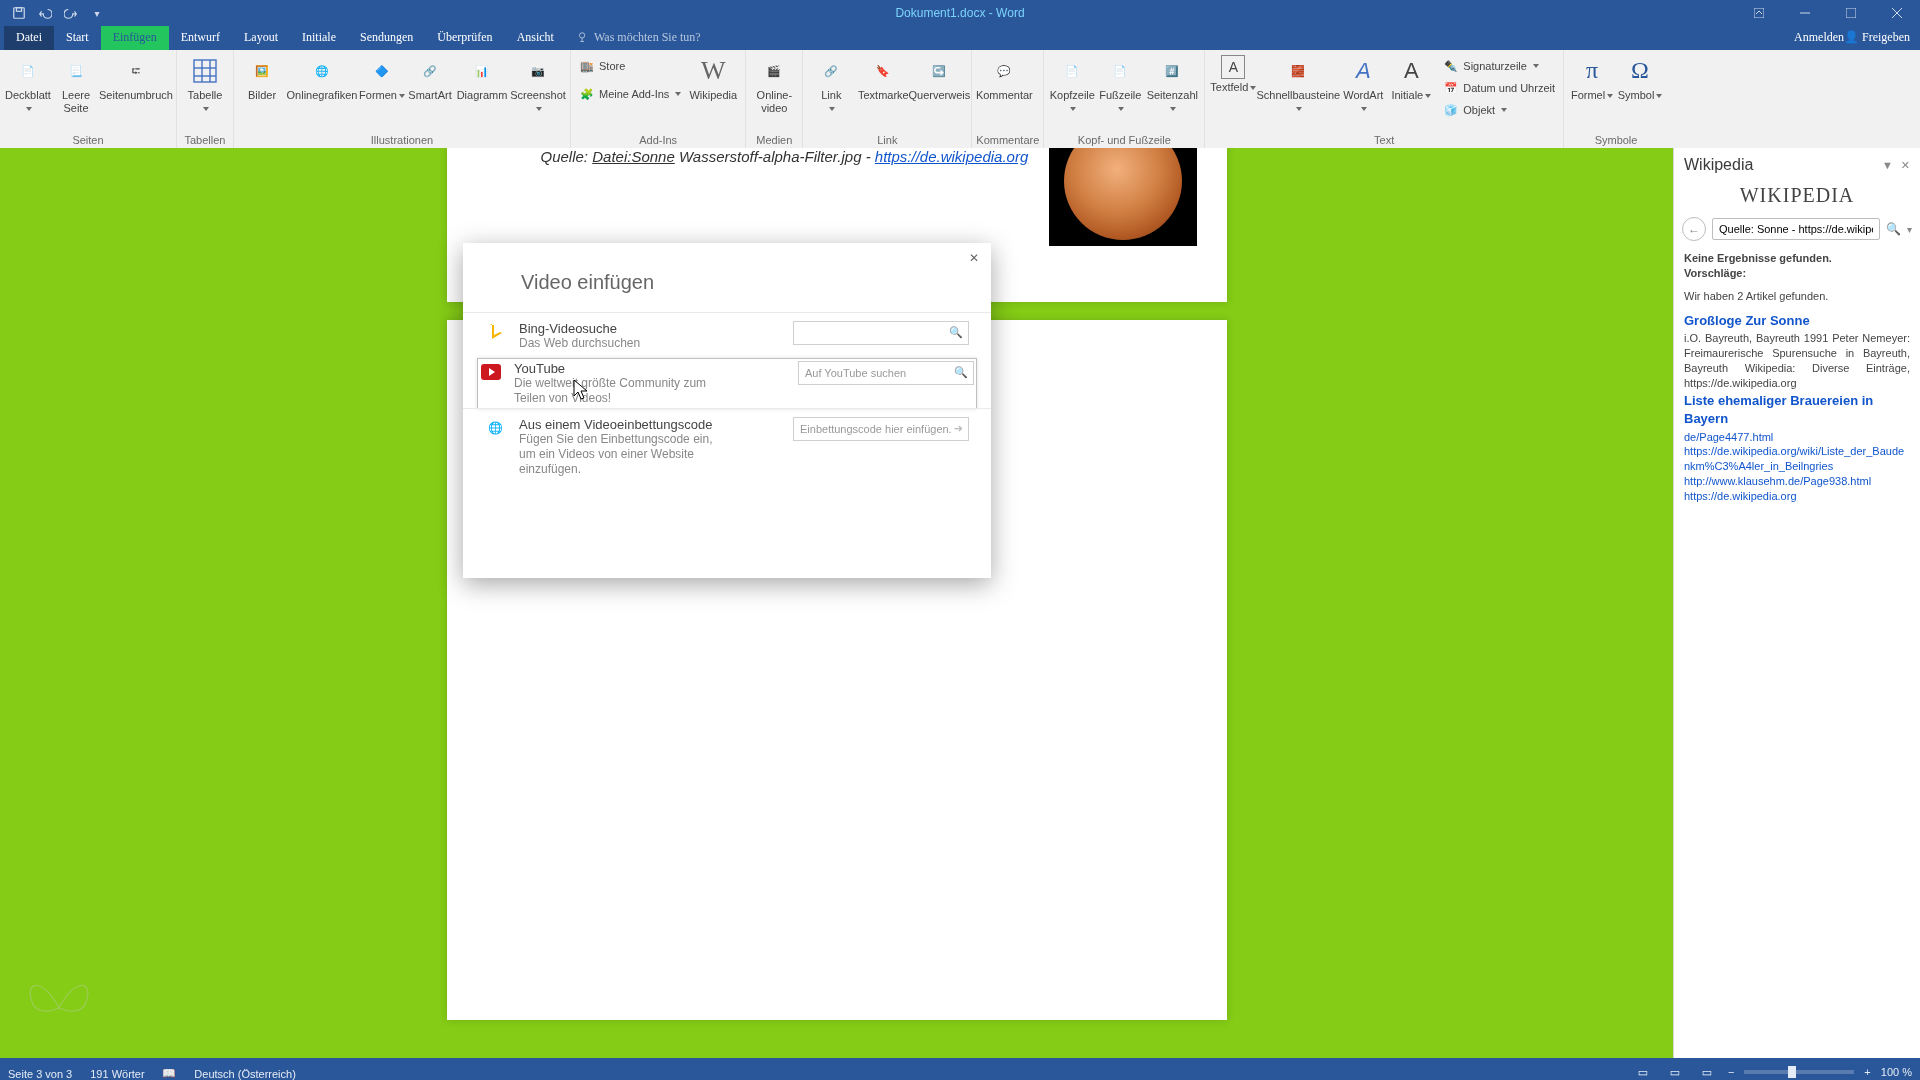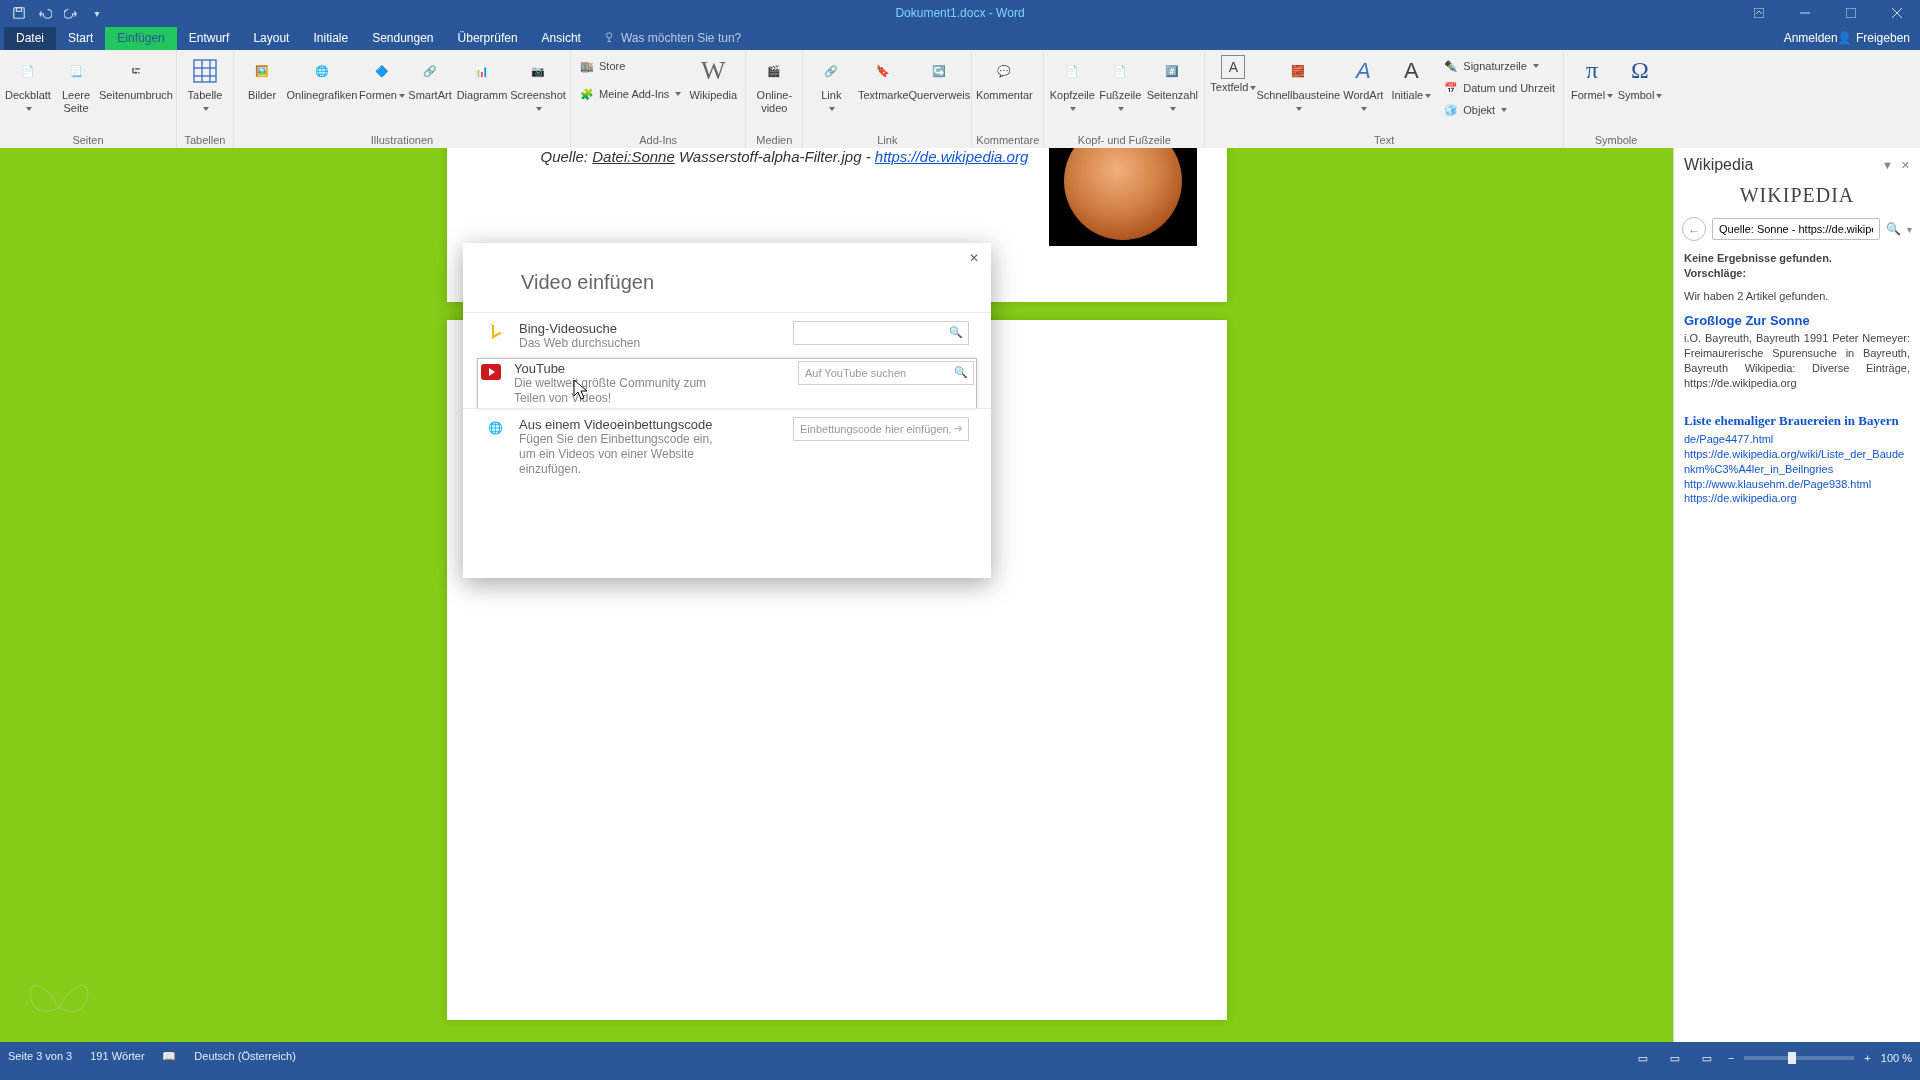--- a/index.html
+++ b/index.html
@@ -4,21 +4,21 @@
 <style>
   html,body{margin:0;padding:0;font-family:"Segoe UI",Arial,sans-serif;font-size:12px;color:#444;background:#fff;overflow:hidden;width:1920px;height:1080px;}
   .titlebar{height:26px;background:#2a579a;display:flex;align-items:center;color:#fff;position:relative;}
   .qat{display:flex;align-items:center;height:100%;padding-left:6px;gap:0;}
   .qat-btn{width:26px;height:26px;display:flex;align-items:center;justify-content:center;color:#cdd9ea;cursor:default;}
   .qat-btn svg{width:14px;height:14px;fill:none;stroke:#cdd9ea;stroke-width:1.4;}
   .title-center{position:absolute;left:0;right:0;text-align:center;pointer-events:none;font-size:12px;color:#7dd3fc;}
   .winbtns{margin-left:auto;display:flex;height:100%;}
   .winbtn{width:46px;display:flex;align-items:center;justify-content:center;color:#cdd9ea;}
   .winbtn svg{width:10px;height:10px;stroke:#cdd9ea;stroke-width:1;fill:none;}
-  .tabbar{height:24px;background:#2a579a;display:flex;align-items:flex-end;padding-left:4px;color:#fff;}
+  .tabbar{height:24px;background:#2a579a;display:flex;align-items:flex-end;padding-left:4px;color:#fff;font-family:Liberation Serif, serif;}
   .tab{padding:4px 12px 5px;font-size:12px;color:#fff;cursor:default;}
   .tab.file{background:#1e3e6e;margin-right:0;}
   .tab.active{background:#22c55e;color:#2a579a;}
   .tellme{margin-left:10px;display:flex;align-items:center;color:#b9c8df;font-size:12px;padding-bottom:5px;}
   .tellme svg{width:14px;height:14px;margin-right:4px;stroke:#b9c8df;fill:none;}
   .tab-right{margin-left:auto;display:flex;align-items:flex-end;padding-bottom:5px;padding-right:10px;font-size:12px;}
   .ribbon{height:98px;background:#f1f1f1;border-bottom:1px solid #d4d4d4;display:flex;}
   .group{border-right:1px solid #e1e1e1;display:flex;flex-direction:column;justify-content:space-between;padding:3px 4px 0;}
   .group-row{display:flex;align-items:flex-start;}
   .bigbtn{display:flex;flex-direction:column;align-items:center;width:56px;padding-top:2px;font-size:11px;text-align:center;line-height:1.15;color:#444;cursor:default;}
@@ -56,21 +56,21 @@
   .dlg-close{position:absolute;right:8px;top:6px;width:18px;height:18px;display:flex;align-items:center;justify-content:center;color:#666;cursor:default;}
   .dlg-title{font-size:20px;color:#666;padding:28px 0 18px 58px;font-weight:300;}
   .dlg-row{display:flex;align-items:flex-start;padding:8px 22px 8px 22px;border-top:1px solid #eaeaea;gap:12px;}
   .dlg-row.sel{border:1px solid #bfbfbf;box-shadow:0 0 4px rgba(0,0,0,.12);margin:-1px 14px;padding:2px;}
   .dlg-ico{width:22px;height:22px;flex:none;display:flex;align-items:center;justify-content:center;}
   .dlg-txt{flex:1;}
   .dlg-name{font-size:13px;color:#444;}
   .dlg-desc{font-size:12px;color:#888;max-width:200px;line-height:1.25;}
   .dlg-input{width:162px;height:22px;border:1px solid #cfcfcf;display:flex;align-items:center;padding:0 6px;color:#999;font-size:11px;position:relative;}
   .dlg-input .mag{position:absolute;right:5px;top:4px;color:#bbb;}
-  .statusbar{position:absolute;left:0;right:0;bottom:0;height:22px;background:#2a579a;color:#e6ecf5;display:flex;align-items:flex-start;font-size:11px;padding:8px 8px;}
+  .statusbar{position:absolute;left:0;right:0;bottom:0;height:22px;background:#2a579a;color:#e6ecf5;display:flex;align-items:flex-end;font-size:11px;padding:0 8px;}
   .statusbar .sb-sec{margin-right:18px;}
   .sb-right{margin-left:auto;display:flex;align-items:center;gap:10px;}
   .sb-right .vbtn{width:22px;height:16px;display:flex;align-items:center;justify-content:center;}
   .slider{width:110px;height:4px;background:#5a7bb0;position:relative;}
   .slider .thumb{position:absolute;left:40%;top:-4px;width:8px;height:12px;background:#e6ecf5;}
   .butterfly{position:absolute;left:24px;bottom:28px;opacity:.35;}
   svg{display:block;}
   .cursor{position:absolute;left:573px;top:379px;z-index:20;}
 </style>
 </head>
@@ -374,21 +374,21 @@
       <input value="Quelle: Sonne - https://de.wikipedia.org" style="">
       <span style="color:#888;">🔍</span>
       <span style="color:#888;font-size:10px;">▾</span>
     </div>
     <div class="wpbody">
       <div class="wpbold">Keine Ergebnisse gefunden.</div>
       <div class="wpbold">Vorschläge:</div>
       <div style="margin:8px 0;">Wir haben 2 Artikel gefunden.</div>
       <h4>Großloge Zur Sonne</h4>
       <div style="text-align:justify;">i.O. Bayreuth, Bayreuth 1991 Peter Nemeyer: Freimaurerische Spurensuche in Bayreuth, Bayreuth Wikipedia: Diverse Einträge, https://de.wikipedia.org</div>
-      <h4 style="margin-top:22px;font-family:Liberation Serif, serif;">Liste ehemaliger Brauereien in Bayern</h4>
+      <h4 style="margin-top:2px;">Liste ehemaliger Brauereien in Bayern</h4>
       <div class="wurl">de/Page4477.html</div>
       <div class="wurl">https://de.wikipedia.org/wiki/Liste_der_Baudenkm%C3%A4ler_in_Beilngries</div>
       <div class="wurl">http://www.klausehm.de/Page938.html</div>
       <div class="wurl">https://de.wikipedia.org</div>
     </div>
   </div>
 
   <svg class="butterfly" width="70" height="62" viewBox="0 0 70 62">
       <path d="M35 40 C20 10,0 12,8 34 C12 46,26 44,35 40 Z M35 40 C50 10,70 12,62 34 C58 46,44 44,35 40 Z" fill="none" stroke="#ccc" stroke-width="1.2"></path>
     </svg>

